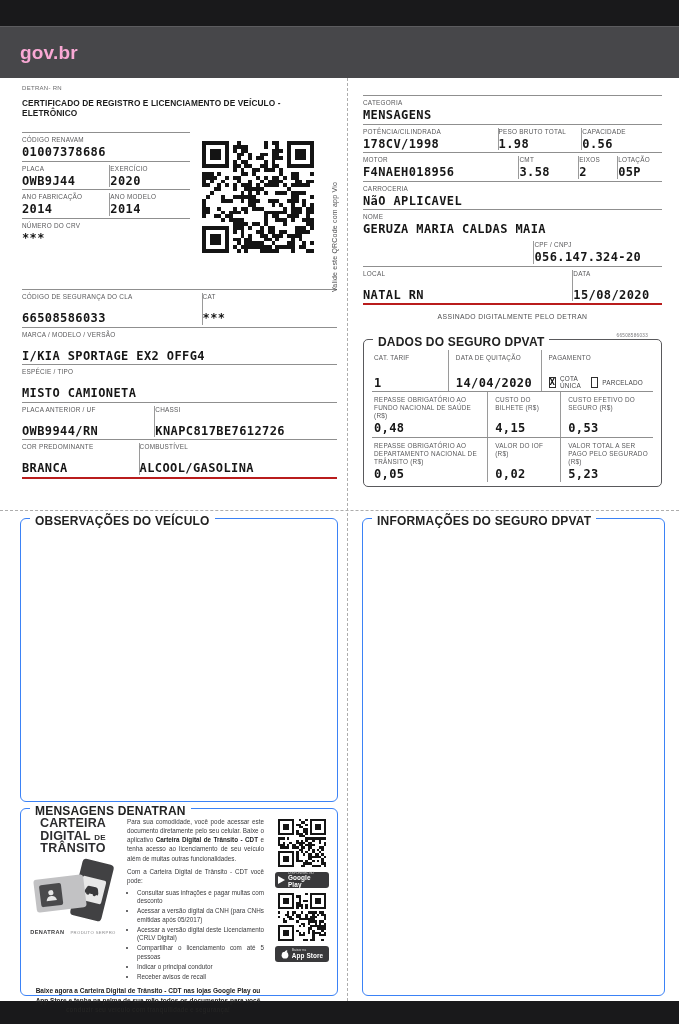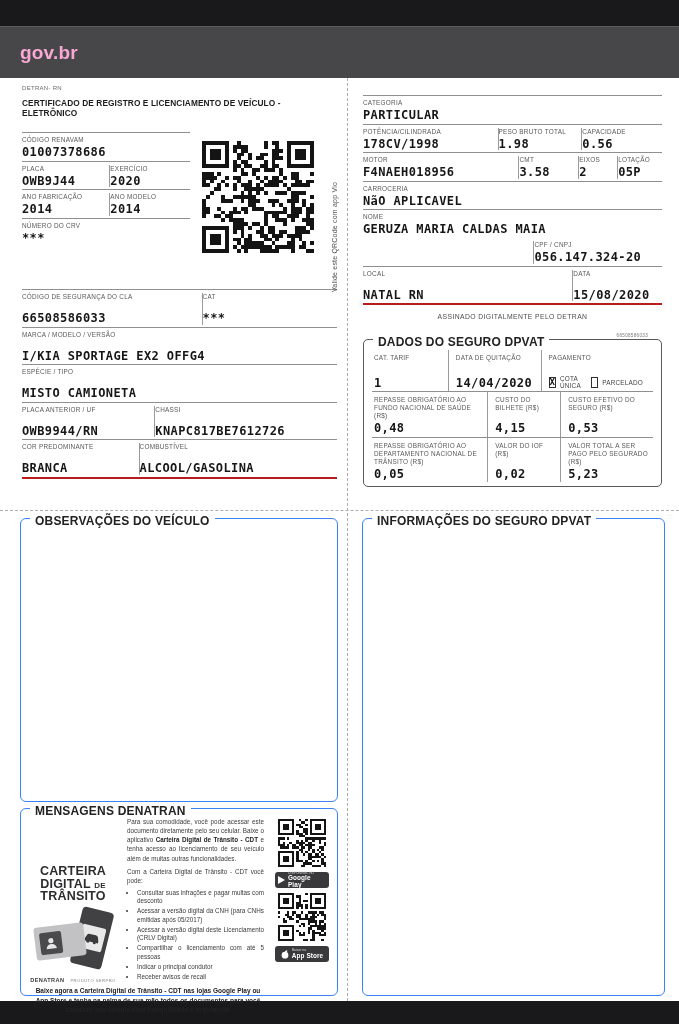--- a/index.html
+++ b/index.html
@@ -58,21 +58,21 @@
        font-size:9px;color:#111;box-sizing:border-box;}
   .chklab{font-size:6.4px;color:#434345;letter-spacing:.2px;margin-right:5px;}
   
   .big-box{position:absolute;border:1px solid #3b82f6;border-radius:6px;background:#fff;}
   .obs-box{left:20px;top:440px;width:316px;height:282px;}
   .info-box{left:362px;top:440px;width:301px;height:476px;}
   .msg-box{left:20px;top:730px;width:316px;height:186px;}
   
   .msg-inner{display:flex;height:100%;box-sizing:border-box;padding:8px 6px 4px 8px;}
   .msg-main{flex:1;display:flex;flex-direction:column;}
-  .msg-row{display:flex;flex:1;align-items:flex-end;}
+  .msg-row{display:flex;flex:1;}
   .cdt-logo{width:88px;display:flex;flex-direction:column;align-items:center;}
   .cdt-t1{font-size:12.5px;font-weight:bold;color:#2d2d2f;line-height:1;letter-spacing:.2px;}
   .cdt-t2 .de{font-size:8px;}
   .cdt-illu{position:relative;width:78px;height:64px;margin-top:6px;}
   .cdt-card{position:absolute;left:1px;top:16px;width:50px;height:33px;background:#c2c2c4;
             border-radius:3px;transform:rotate(-7deg);display:flex;align-items:center;padding-left:5px;box-sizing:border-box;}
   .cdt-card-ic{width:22px;height:22px;background:#4a4a4c;border-radius:2px;display:flex;align-items:center;justify-content:center;}
   .cdt-phone{position:absolute;right:4px;top:0;width:32px;height:58px;background:#414143;
              border-radius:4px;transform:rotate(14deg);display:flex;align-items:center;justify-content:center;}
   .cdt-screen{width:24px;height:24px;background:#e8e8e8;border-radius:2px;display:flex;align-items:center;justify-content:center;}
@@ -516,21 +516,21 @@
             <div class="fvalue">ALCOOL/GASOLINA</div>
           </div>
         </div>
       </div>
     </div>
 
     <div class="col-right">
       <div class="frow first">
         <div class="fcell" style="width:100%">
           <div class="flabel">CATEGORIA</div>
-          <div class="fvalue">PARTICULAR</div>
+          <div class="fvalue">MENSAGENS</div>
         </div>
       </div>
       <div class="frow">
         <div class="fcell" style="width:45%">
           <div class="flabel">POTÊNCIA/CILINDRADA</div>
           <div class="fvalue">178CV/1998</div>
         </div>
         <div class="fcell" style="width:28%">
           <div class="flabel">PESO BRUTO TOTAL</div>
           <div class="fvalue">1.98</div>

